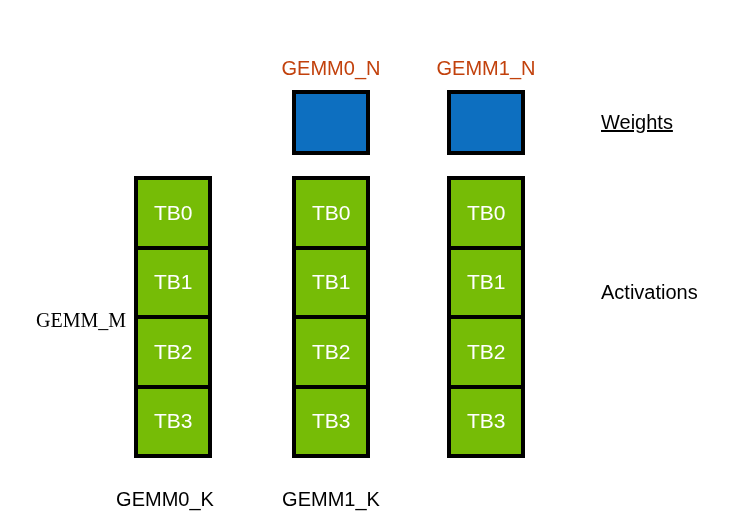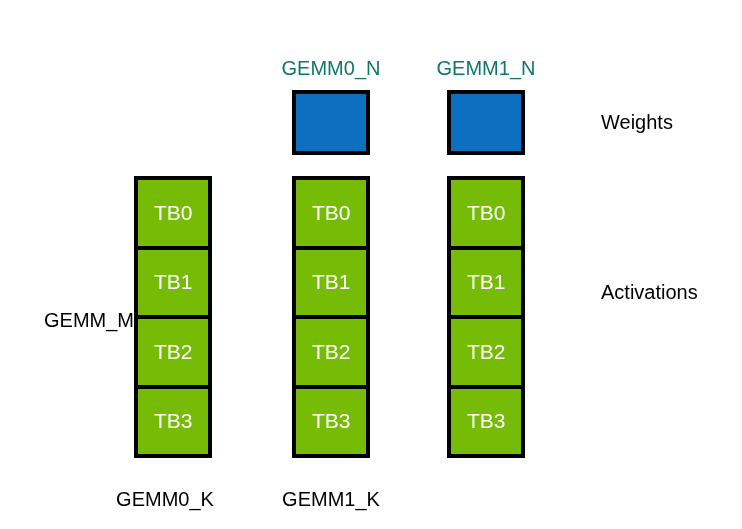--- a/index.html
+++ b/index.html
@@ -20,21 +20,21 @@
     position: absolute;
     inset: 0;
   }
 
   
   .col-header {
     position: absolute;
     text-align: center;
     font-size: 20px;
     line-height: 24px;
-    color: #0f766e;
+    color: #c2410c;
     white-space: pre;
   }
 
   
   .weight-block {
     position: absolute;
     background: #0d6fc0;
     border: 4px solid #000000;
     box-sizing: border-box;
   }
@@ -95,21 +95,21 @@
 
   <div class="col-header" style="left:421px; top:8px; width:130px;">
     <div>GEMM1_N</div>
     <div>= TB_N</div>
   </div>
 
   <div class="weight-block" style="left:292px; top:90px; width:78px; height:65px;"></div>
 
   <div class="weight-block" style="left:447px; top:90px; width:78px; height:65px;"></div>
 
-  <div class="side-label" style="left:601px; top:110px;">Weights</div>
+  <div class="side-label" style="left:601px; top:110px;text-decoration:underline;">Weights</div>
 
   <div class="activation-column" style="left:134px; top:176px; width:78px;">
     <div class="tb-cell">TB0</div>
     <div class="tb-cell">TB1</div>
     <div class="tb-cell">TB2</div>
     <div class="tb-cell">TB3</div>
   </div>
 
   <div class="activation-column" style="left:292px; top:176px; width:78px;">
     <div class="tb-cell">TB0</div>
@@ -120,19 +120,19 @@
 
   <div class="activation-column" style="left:447px; top:176px; width:78px;">
     <div class="tb-cell">TB0</div>
     <div class="tb-cell">TB1</div>
     <div class="tb-cell">TB2</div>
     <div class="tb-cell">TB3</div>
   </div>
 
   <div class="side-label" style="left:601px; top:280px;">Activations</div>
 
-  <div class="left-label" style="left:16px; top:308px; width:118px;">GEMM_M</div>
+  <div class="left-label" style="left:8px; top:308px; width:118px;font-family:Liberation Serif, serif;">GEMM_M</div>
 
   <div class="bottom-label" style="left:100px; top:487px; width:130px;">GEMM0_K</div>
 
   <div class="bottom-label" style="left:266px; top:487px; width:130px;">GEMM1_K</div>
 
 </div>
 
 </body></html>

